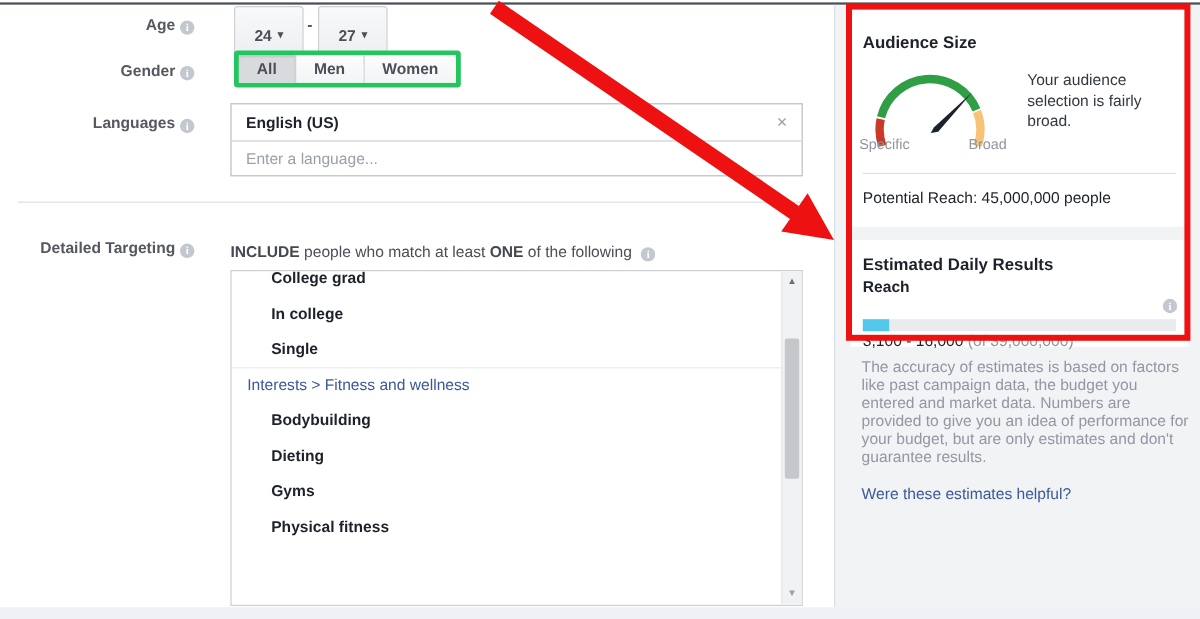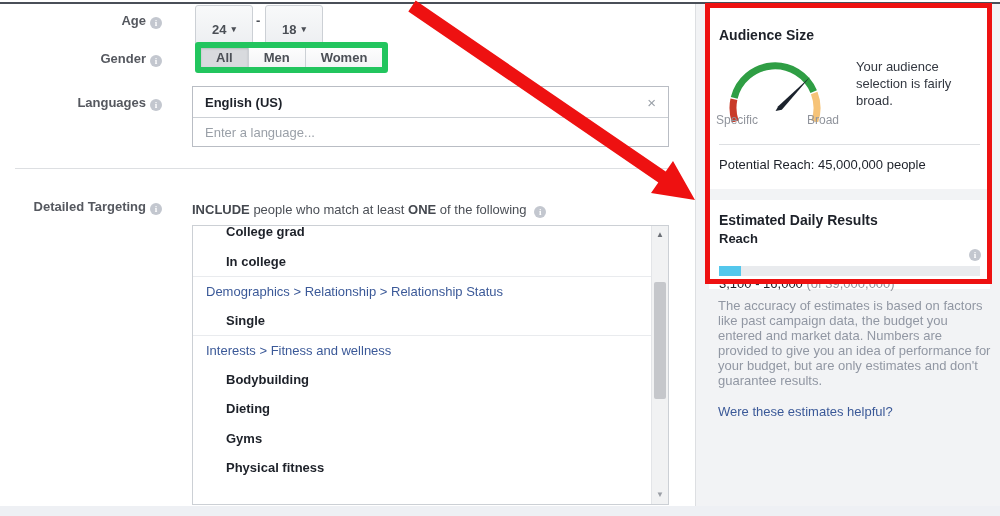--- a/index.html
+++ b/index.html
@@ -13,21 +13,21 @@
   .left-panel { position:absolute; left:0; top:4px; width:695px; height:502px; background:#fff; }
   .lbl { position:absolute; left:0; width:162px; text-align:right; font-size:13px; font-weight:700; color:#55585f; }
   .info { display:inline-block; width:12px; height:12px; border-radius:50%; background:#c3c7cf; color:#fff;
           font-size:9px; font-weight:700; text-align:center; line-height:12px; vertical-align:-1px; margin-left:4px;
           font-family:"Liberation Serif", serif; }
   .sel { position:absolute; height:48px; width:58px; border:1px solid #ccd0d5; border-radius:3px;
          background:linear-gradient(#f8f9fa,#ebedf0); font-size:13px; font-weight:700; color:#4b4f56;
          display:flex; align-items:center; justify-content:center; gap:5px; cursor:pointer; }
   .caret { font-size:9px; color:#4b4f56; }
   .age-dash { position:absolute; font-size:13px; font-weight:700; color:#4b4f56; }
-  .seg { position:absolute; left:195px; top:38px; display:flex; border:6px solid #22c55e; border-radius:3px; overflow:hidden; height:31px; }
+  .seg { position:absolute; left:195px; top:38px; display:flex; border:4px solid #22c55e; border-radius:3px; overflow:hidden; height:31px; }
   .seg button { border:none; background:linear-gradient(#fdfdfd,#f3f4f6); font-family:inherit; font-size:13px; font-weight:700;
          color:#4b4f56; padding:0 15px; cursor:pointer; border-right:1px solid #ccd0d5; }
   .seg button:last-child { border-right:none; }
   .seg button.selected { background:#d8dade; box-shadow:inset 0 1px 2px rgba(0,0,0,.15); }
   .lang-box { position:absolute; left:192px; top:82px; width:477px; border:1px solid #b9bdc4; background:#fff; }
   .lang-token-row { height:30px; display:flex; align-items:center; justify-content:space-between; padding:0 12px;gap:43px; }
   .lang-token-row .val { font-size:13px; font-weight:700; }
   .remove-x { color:#9aa0a8; font-size:15px; cursor:pointer; line-height:1; }
   .lang-input-row { height:29px; border-top:1px solid #ccd0d5; display:flex; align-items:center; padding:0 12px; }
   .lang-input-row input { border:none; outline:none; width:100%; font-family:inherit; font-size:13px; color:#1d2129; }
@@ -80,21 +80,21 @@
 
     <div class="lbl" style="top:9px">
       <span>Age</span><span class="info">i</span>
     </div>
     <div class="sel" style="left:195px; top:1px">
       <span>24</span>
         <span class="caret">▾</span>
     </div>
     <div class="age-dash" style="left:256px; top:9px">-</div>
     <div class="sel" style="left:265px; top:1px">
-      <span>18</span>
+      <span>27</span>
         <span class="caret">▾</span>
     </div>
 
     <div class="lbl" style="top:47px">
       <span>Gender</span><span class="info">i</span>
     </div>
     <div class="seg" id="gender-seg">
         <button class="selected">All</button>
         <button>Men</button>
         <button>Women</button>
@@ -120,21 +120,20 @@
     </div>
     <div class="include-line">
       <b>INCLUDE</b><span> people who match at least </span><b>ONE</b><span> of the following</span>
       <span class="info">i</span>
     </div>
 
     <div class="listbox">
       <div class="list-scroll" id="dt-list">
           <div class="li-row li-item li-clipped">College grad</div>
           <div class="li-row li-item">In college</div>
-          <div class="li-row li-cat">Demographics &gt; Relationship &gt; Relationship Status</div>
           <div class="li-row li-item">Single</div>
           <div class="li-row li-cat">Interests &gt; Fitness and wellness</div>
           <div class="li-row li-item">Bodybuilding</div>
           <div class="li-row li-item">Dieting</div>
           <div class="li-row li-item">Gyms</div>
           <div class="li-row li-item">Physical fitness</div>
         </div>
       <div class="sbar">
         <div class="btn up" style="top:0">▲</div>
         <div class="thumb"></div>

